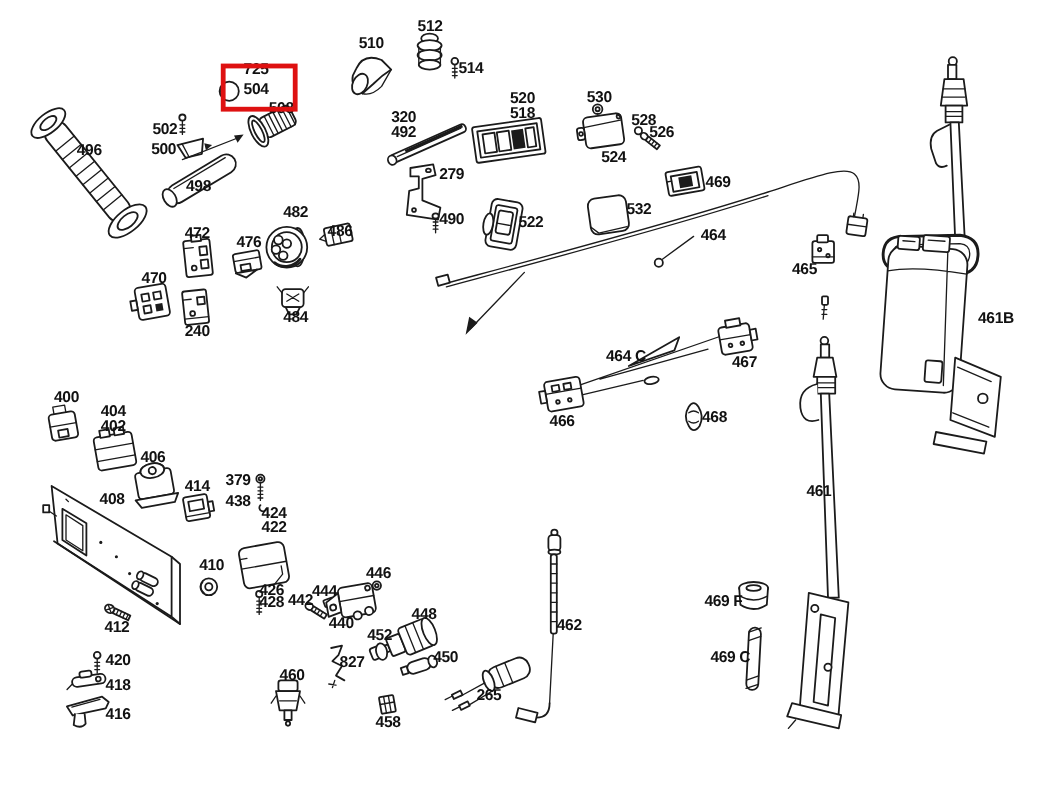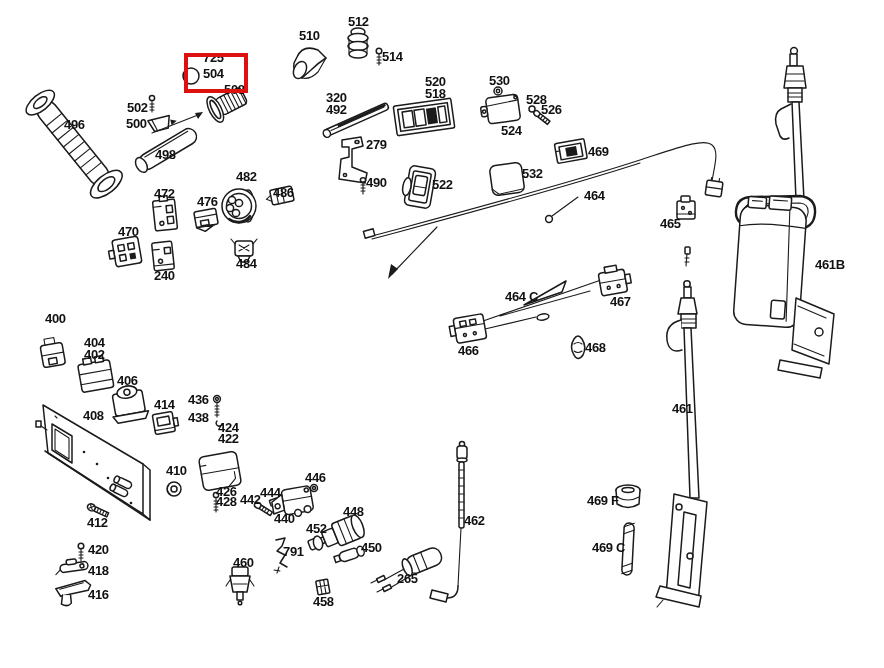--- a/index.html
+++ b/index.html
@@ -531,41 +531,41 @@
   <span class="lbl" style="left:458px;top:344px">466</span>
   <span class="lbl" style="left:585px;top:341px">468</span>
   <span class="lbl" style="left:672px;top:402px">461</span>
   <span class="lbl" style="left:118px;top:225px">470</span>
   <span class="lbl" style="left:154px;top:187px">472</span>
   <span class="lbl" style="left:154px;top:269px">240</span>
   <span class="lbl" style="left:197px;top:195px">476</span>
   <span class="lbl" style="left:236px;top:170px">482</span>
   <span class="lbl" style="left:236px;top:257px">484</span>
   <span class="lbl" style="left:273px;top:186px">486</span>
-  <span class="lbl" style="left:45px;top:312px">400</span>
+  <span class="lbl" style="left:45px;top:324px">400</span>
   <span class="lbl" style="left:84px;top:336px">404</span>
   <span class="lbl" style="left:84px;top:348px">402</span>
   <span class="lbl" style="left:117px;top:374px">406</span>
   <span class="lbl" style="left:83px;top:409px">408</span>
   <span class="lbl" style="left:154px;top:398px">414</span>
-  <span class="lbl" style="left:188px;top:393px">436</span>
+  <span class="lbl" style="left:188px;top:393px">379</span>
   <span class="lbl" style="left:188px;top:411px">438</span>
   <span class="lbl" style="left:218px;top:421px">424</span>
   <span class="lbl" style="left:218px;top:432px">422</span>
   <span class="lbl" style="left:166px;top:464px">410</span>
   <span class="lbl" style="left:216px;top:485px">426</span>
   <span class="lbl" style="left:216px;top:495px">428</span>
   <span class="lbl" style="left:240px;top:493px">442</span>
   <span class="lbl" style="left:260px;top:486px">444</span>
   <span class="lbl" style="left:305px;top:471px">446</span>
   <span class="lbl" style="left:274px;top:512px">440</span>
   <span class="lbl" style="left:343px;top:505px">448</span>
   <span class="lbl" style="left:306px;top:522px">452</span>
   <span class="lbl" style="left:361px;top:541px">450</span>
-  <span class="lbl" style="left:283px;top:545px">791</span>
+  <span class="lbl" style="left:283px;top:545px">827</span>
   <span class="lbl" style="left:233px;top:556px">460</span>
   <span class="lbl" style="left:397px;top:572px">265</span>
   <span class="lbl" style="left:313px;top:595px">458</span>
   <span class="lbl" style="left:464px;top:514px">462</span>
   <span class="lbl" style="left:87px;top:516px">412</span>
   <span class="lbl" style="left:88px;top:543px">420</span>
   <span class="lbl" style="left:88px;top:564px">418</span>
   <span class="lbl" style="left:88px;top:588px">416</span>
   <span class="lbl" style="left:587px;top:494px">469 F</span>
   <span class="lbl" style="left:592px;top:541px">469 C</span>

